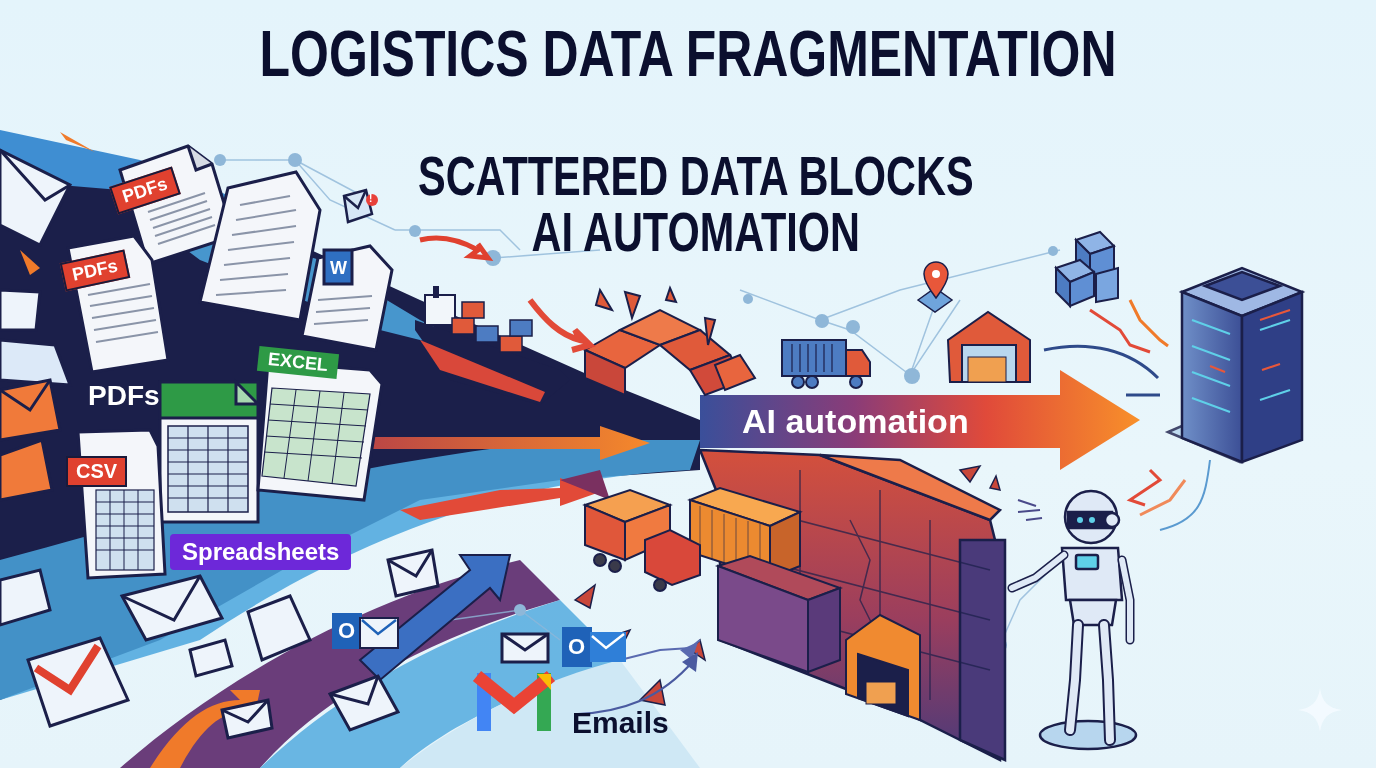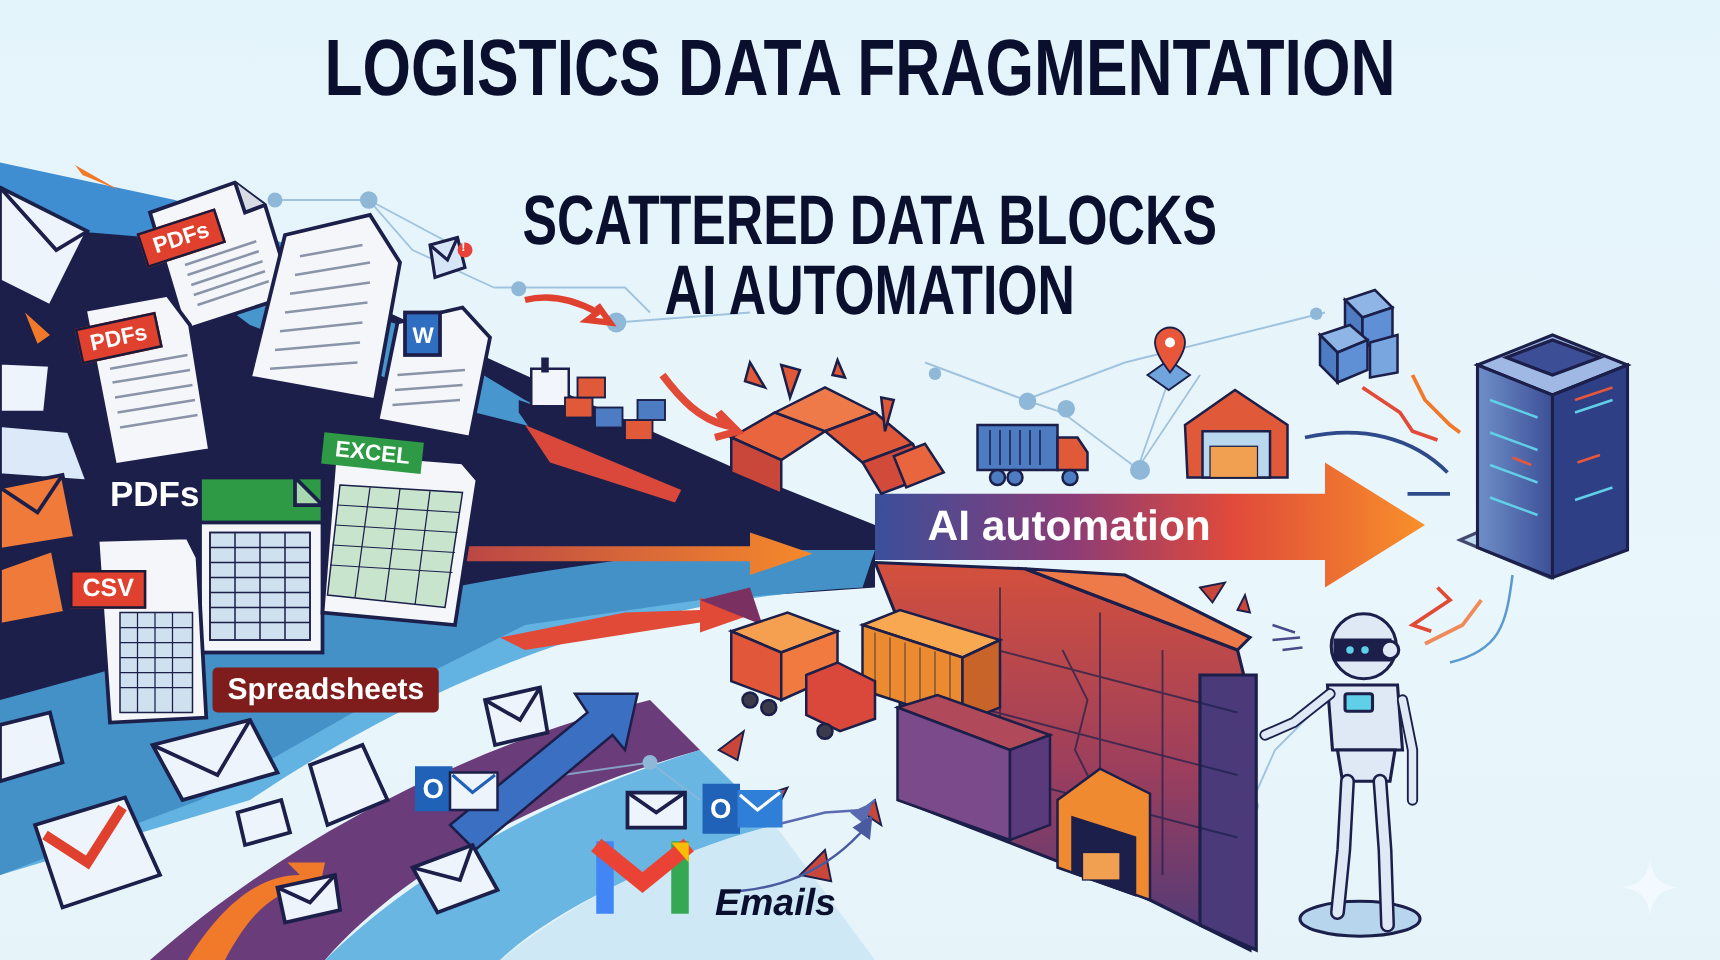--- a/index.html
+++ b/index.html
@@ -10,28 +10,28 @@
   .abs { position: absolute; }
   .title-main { position: absolute; left: 0; width: 1376px; top: 22px; text-align: center;
     font-family: "Liberation Sans", "DejaVu Sans", sans-serif; font-weight: 700;
     font-size: 64px; letter-spacing: 0px; color: #0b0f2e; transform: scaleX(0.78);
     transform-origin: 688px 0; line-height: 1; }
   .subtitle { position: absolute; left: 0; width: 1376px; text-align: center;
     font-weight: 700; color: #0b0f2e; font-size: 56px; line-height: 1;
     transform: scaleX(0.74); transform-origin: 718px 0; }
   .sub1 { top: 148px; }
   .sub2 { top: 204px; }
-  .label-dark { position: absolute; background: #7f1d1d; color: #fff; font-weight: 700;
+  .label-dark { position: absolute; background: #6d28d9; color: #fff; font-weight: 700;
     border-radius: 4px; padding: 4px 12px; font-size: 26px; }
   .tag-red { position: absolute; background: #e0412f; color: #fff; font-weight: 700;
     padding: 2px 8px; font-size: 18px; border: 2px solid #1a1a3a; }
   .tag-green { position: absolute; background: #2e9a46; color: #fff; font-weight: 700;
     padding: 2px 10px; font-size: 18px; }
   .plain-white { position: absolute; color: #fff; font-weight: 700; font-size: 30px; }
-  .plain-dark { position: absolute; color: #0b0f2e; font-weight: 700; font-size: 30px; font-style: italic; }
+  .plain-dark { position: absolute; color: #0b0f2e; font-weight: 700; font-size: 30px; }
   .ai-label { position: absolute; color: #fff; font-weight: 700; font-size: 34px; }
 </style>
 </head>
 <body>
 
 <div class="canvas">
 
   <svg class="abs" style="left:0;top:0" width="1376" height="768" viewBox="0 0 1376 768">
     <defs>
       <linearGradient id="aiArrow" x1="0" x2="1" y1="0" y2="0">
@@ -447,21 +447,21 @@
   <div class="title-main">LOGISTICS DATA FRAGMENTATION</div>
   <div class="subtitle sub1">SCATTERED DATA BLOCKS</div>
   <div class="subtitle sub2">AI AUTOMATION</div>
 
   <div class="tag-red" style="left:112px;top:176px;transform:rotate(-18deg);">PDFs</div>
   <div class="tag-red" style="left:62px;top:256px;transform:rotate(-12deg);">PDFs</div>
   <div class="abs" style="left:330px;top:258px;color:#fff;font-weight:700;font-size:18px;">W</div>
   <div class="abs" style="left:369px;top:193px;color:#fff;font-weight:700;font-size:10px;">!</div>
   <div class="tag-green" style="left:258px;top:350px;transform:rotate(6deg);">EXCEL</div>
   <div class="plain-white" style="left:88px;top:380px;font-size:28px;">PDFs</div>
-  <div class="tag-red" style="left:56px;top:456px;font-size:20px;">CSV</div>
+  <div class="tag-red" style="left:66px;top:456px;font-size:20px;">CSV</div>
   <div class="label-dark" style="left:170px;top:534px;font-size:24px;">Spreadsheets</div>
 
   <div class="abs" style="left:338px;top:618px;color:#fff;font-weight:700;font-size:22px;">O</div>
   <div class="abs" style="left:568px;top:634px;color:#fff;font-weight:700;font-size:22px;">O</div>
   <div class="plain-dark" style="left:572px;top:706px;font-size:30px;">Emails</div>
 
   <div class="ai-label" style="left:742px;top:402px;">AI automation</div>
 </div>
 
 </body></html>

